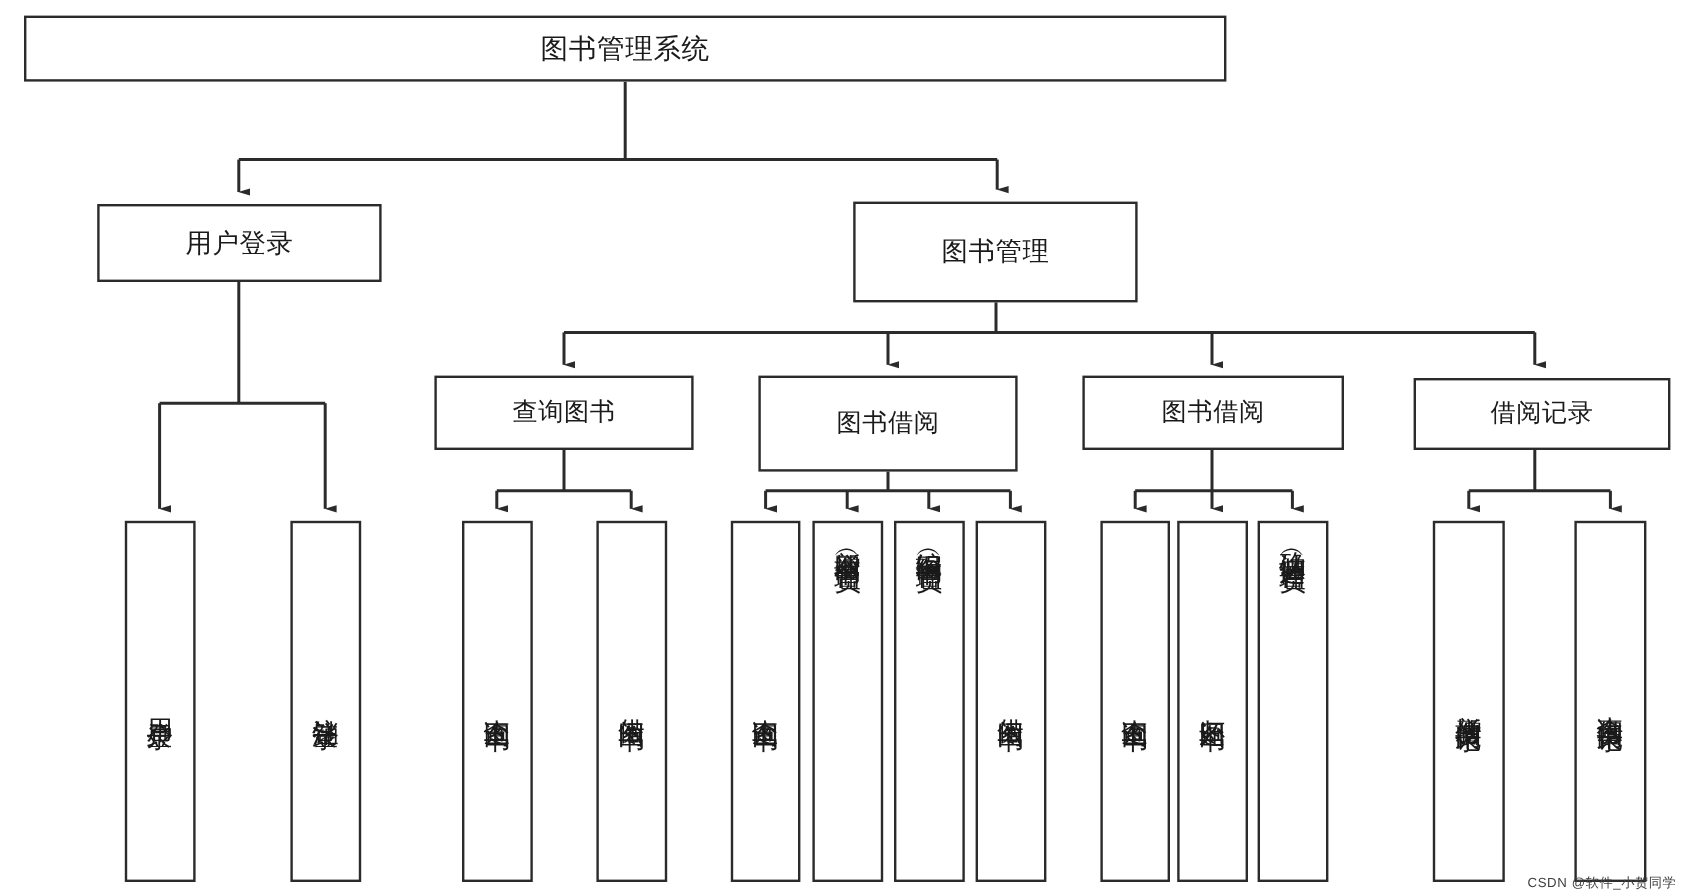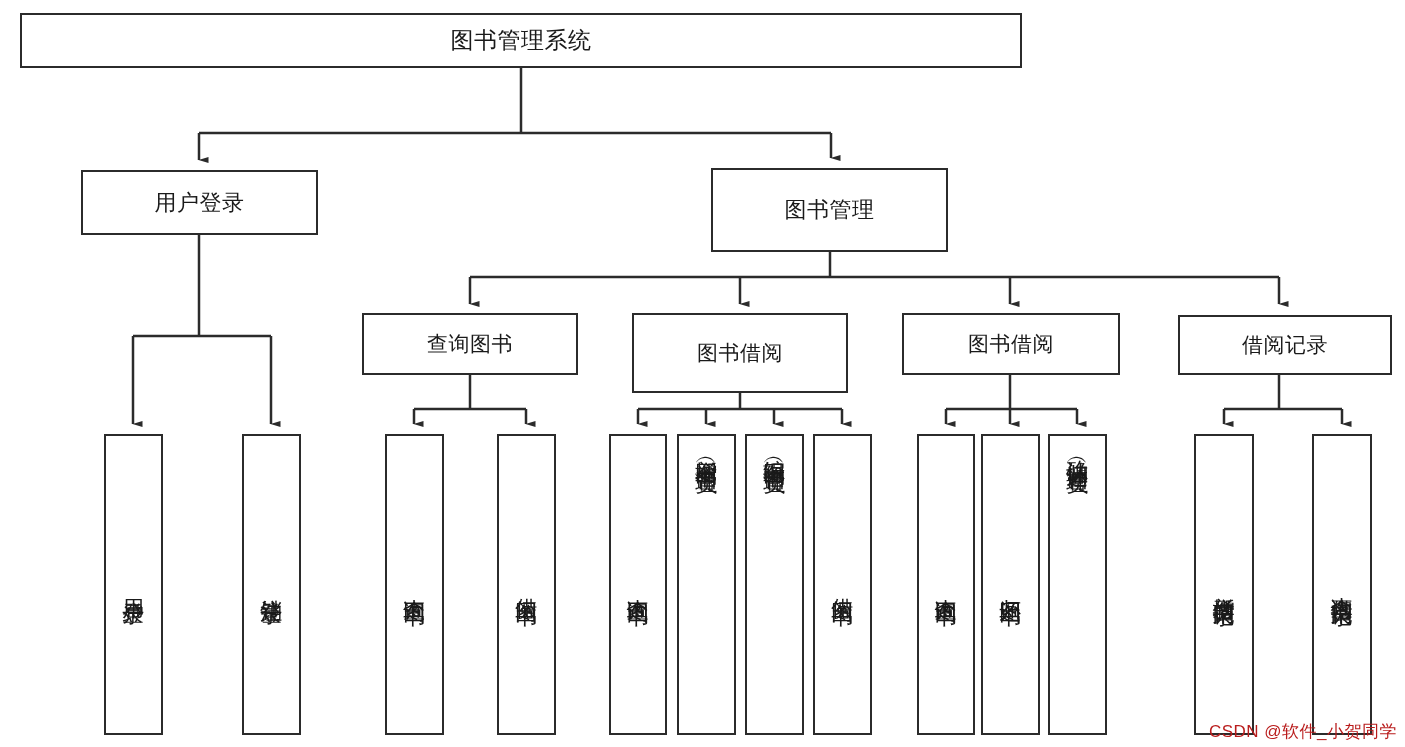--- a/index.html
+++ b/index.html
@@ -62,22 +62,22 @@
     white-space: nowrap;
   }
   .leaf.center-text {
     align-items: center;
     padding-top: 0;
   }
   .watermark {
     position: absolute;
     right: 8px;
     bottom: 4px;
-    font-size: 17px;
-    color: #b91c1c;
+    font-size: 11px;
+    color: #404040;
     z-index: 5;
     white-space: nowrap;
     letter-spacing: 0.5px;
   }
 </style>
 </head>
 <body>
 
 <div id="canvas">
 

